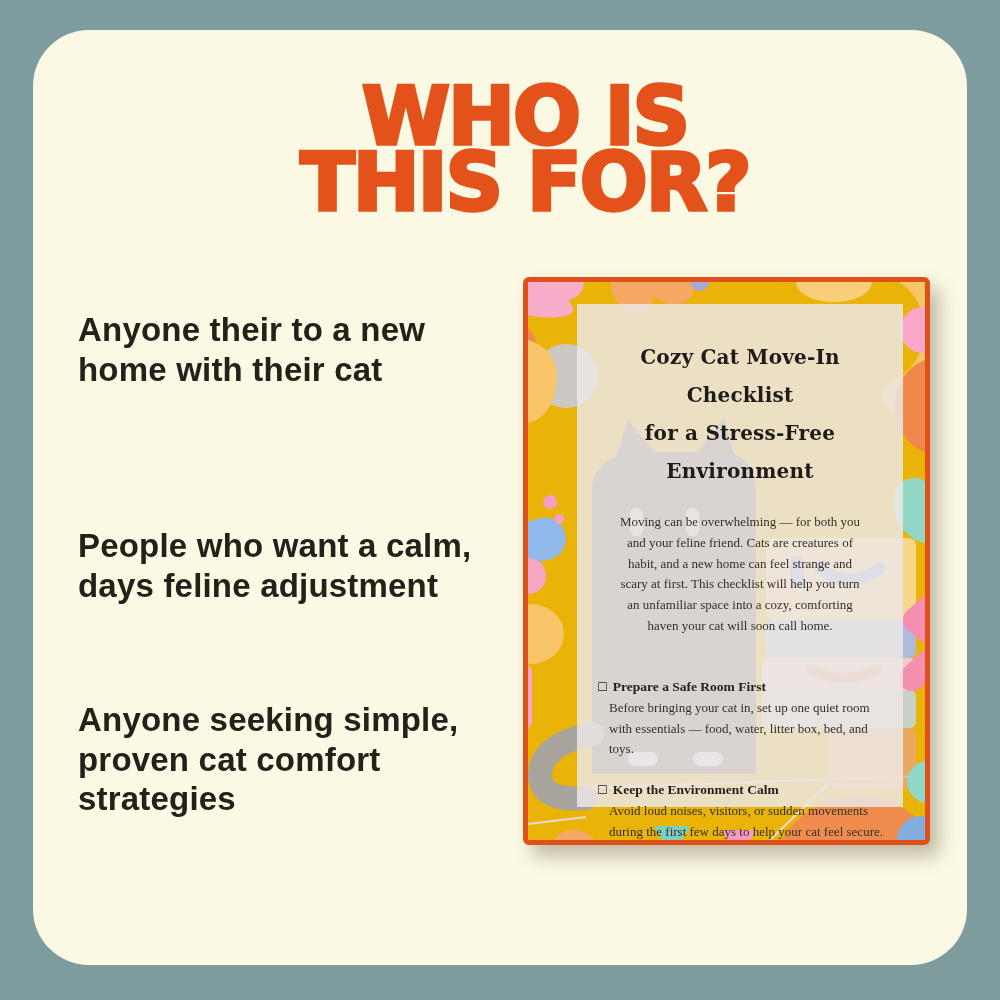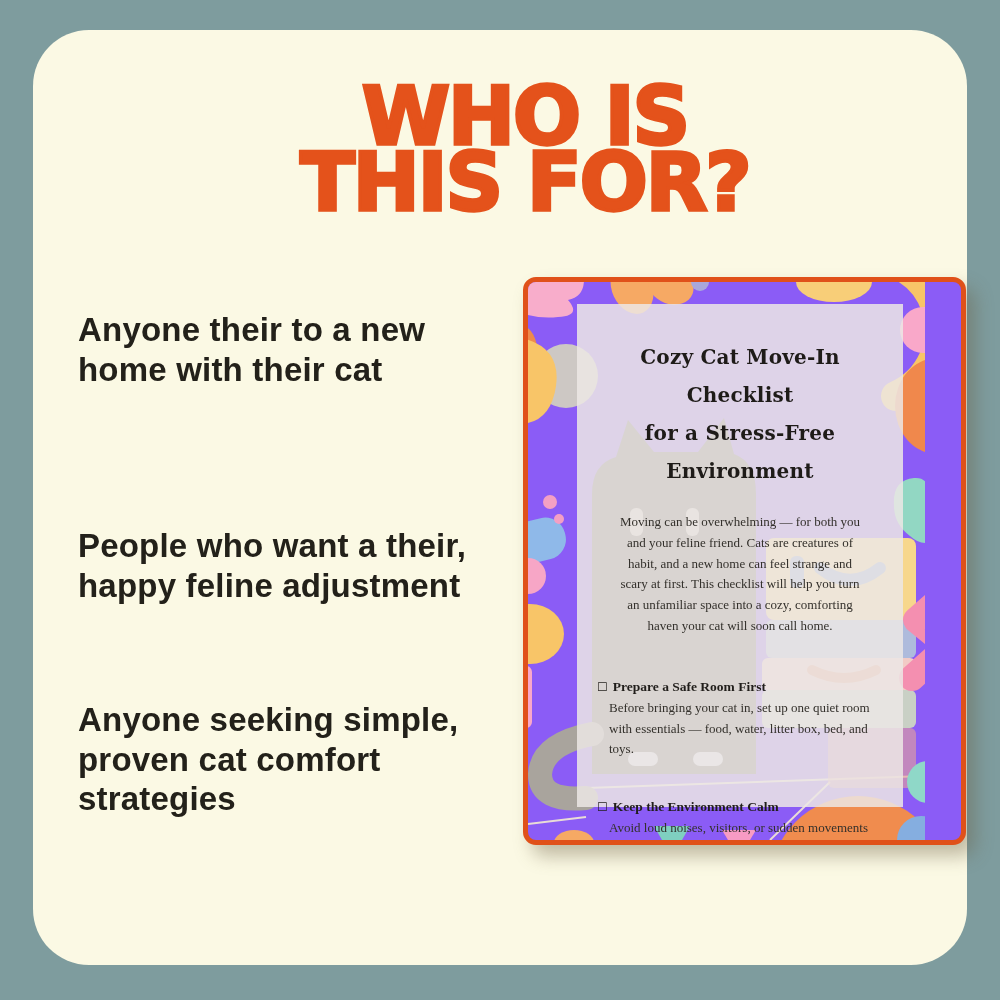--- a/index.html
+++ b/index.html
@@ -31,26 +31,25 @@
     font-weight:600;
     font-size:33px;line-height:1.2;letter-spacing:0.2px;
   }
   .aud-1{top:280px;}
   .aud-2{top:496px;}
   .aud-3{top:670px;}
 
   .card{
     position:absolute;left:490px;top:247px;
     width:397px;height:558px;
-    background:#8b5cf6;
+    background:#eab308;
     border:5px solid #E0511A;
-    border-radius:13px;
+    border-radius:6px;
     box-shadow:9px 11px 18px rgba(105,92,64,0.40);
     overflow:hidden;
-    padding-left:36px;
   }
   .decor{position:absolute;left:0;top:0;width:397px;height:558px;}
   .overlay{
     position:absolute;left:49px;top:22px;width:326px;height:503px;
     background:rgba(236,232,229,0.85);
   }
   .card-content{
     position:absolute;left:49px;top:22px;width:326px;height:503px;
     box-sizing:border-box;padding:34px 20px 0;
     font-family:"Liberation Serif", serif;
@@ -58,38 +57,38 @@
   }
   .card-title{
     font-family:"DejaVu Serif", serif;
     font-weight:bold;font-size:20px;line-height:1.9;
     color:#1E1B18;letter-spacing:0.2px;
   }
   .card-intro{
     margin:22px 16px 0;font-size:13px;line-height:1.6;
   }
   .check-item{margin-top:42px;text-align:left;}
-  .check-item-2{margin-top:39px;}
+  .check-item-2{margin-top:22px;}
   .check-head{font-size:13.5px;font-weight:bold;color:#211E1B;}
   .cb{font-family:"DejaVu Sans", sans-serif;font-size:12px;font-weight:normal;margin-right:5px;}
   .check-body{margin:3px 0 0 12px;font-size:13px;line-height:1.6;}
 </style>
 </head>
 <body>
 
 <div class="stage">
   <div class="panel">
 
     <h1 class="title">
       <span class="t-line">WHO IS</span>
       <span class="t-line">THIS FOR?</span>
     </h1>
 
     <div class="aud aud-1">Anyone their to a new home with their cat</div>
-    <div class="aud aud-2">People who want a their, happy feline adjustment</div>
+    <div class="aud aud-2">People who want a calm, days feline adjustment</div>
     <div class="aud aud-3">Anyone seeking simple, proven cat comfort strategies</div>
 
     <div class="card">
 
       <svg class="decor" viewBox="0 0 397 558" aria-hidden="true">
 
         <g stroke="#E9DCD6" stroke-width="2" fill="none">
           <path d="M58 506 L397 494"></path>
           <path d="M242 558 L302 500"></path>
           <path d="M0 542 L58 535"></path>

